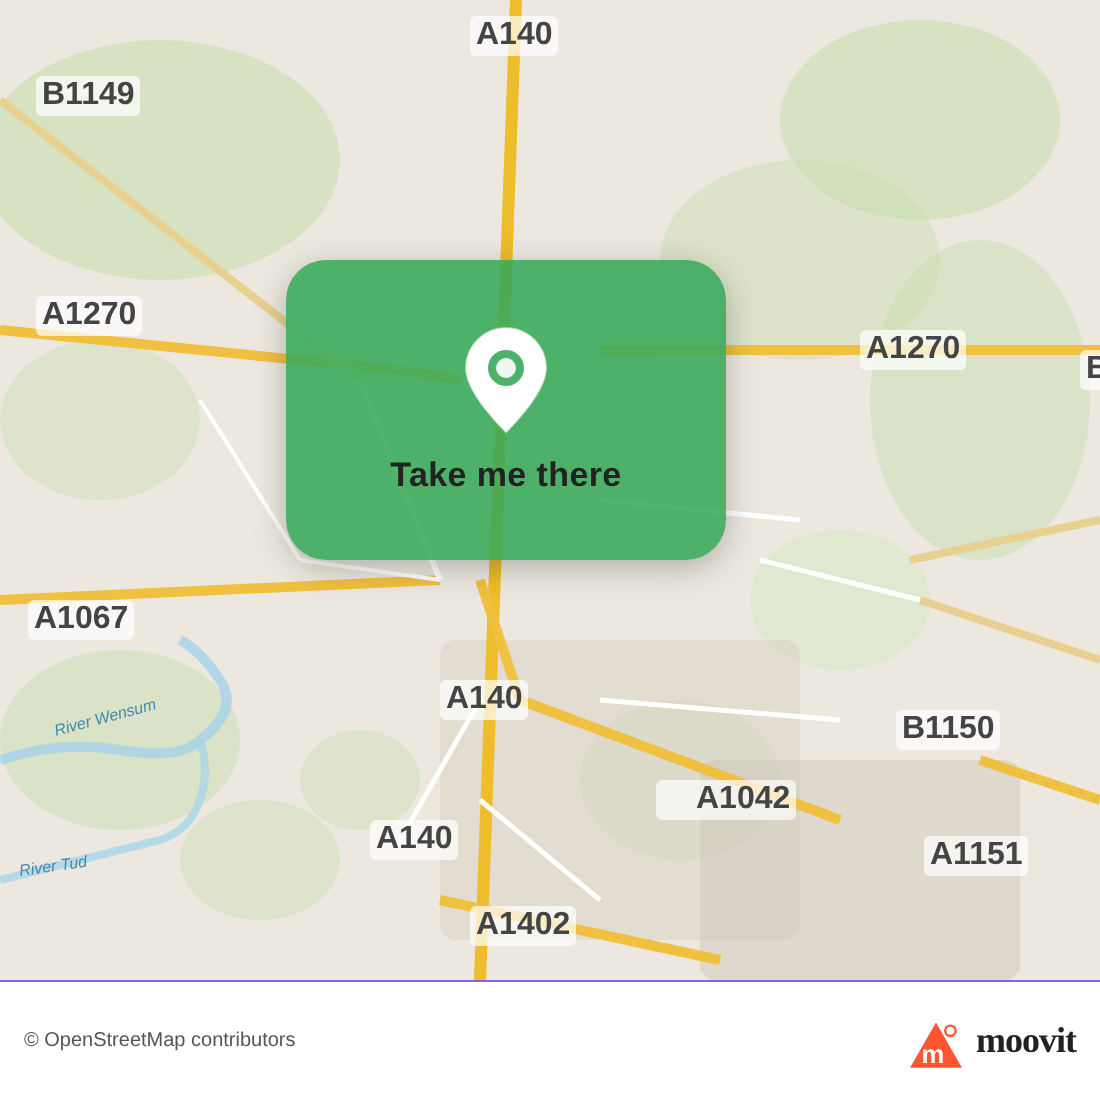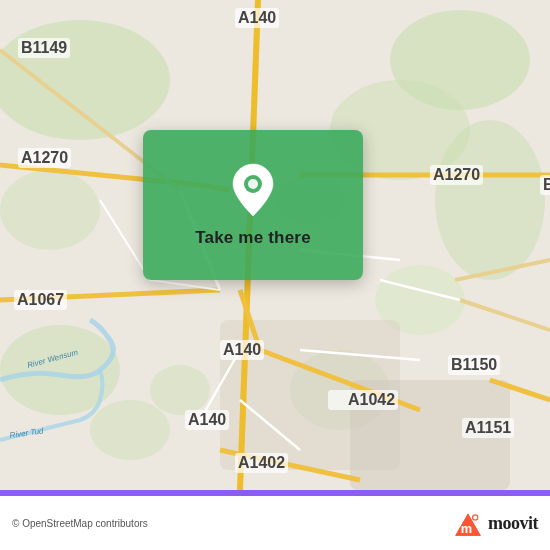--- a/index.html
+++ b/index.html
@@ -32,21 +32,21 @@
     }
 
     
     #overlay-card {
       position: absolute;
       top: 130px;
       left: 143px;
       width: 220px;
       height: 150px;
       background: rgba(56, 168, 90, 0.88);
-      border-radius: 8px;
+      border-radius: 20px;
       display: flex;
       flex-direction: column;
       align-items: center;
       justify-content: center;
       z-index: 20;
       box-shadow: 0 4px 16px rgba(0,0,0,0.25);
     }
 
     .map-pin {
       width: 44px;
@@ -73,21 +73,21 @@
 
     
     #bottom-bar {
       width: 550px;
       height: 60px;
       background: #fff;
       display: flex;
       align-items: center;
       justify-content: space-between;
       padding: 0 12px;
-      border-top: 6px solid #8b5cf6;
+      border-top: 1px solid #8b5cf6;
       position: absolute;
       bottom: 0;
       left: 0;
       z-index: 30;
       margin-top: 36px;
     }
 
     #attribution {
       font-size: 10px;
       color: #555;
@@ -178,21 +178,21 @@
     <line x1="100" y1="200" x2="150" y2="280" stroke="#fff" stroke-width="2"></line>
     <line x1="150" y1="280" x2="220" y2="290" stroke="#fff" stroke-width="2"></line>
   </svg>
 
   <div class="road-label" style="top:38px;left:18px;">B1149</div>
   <div class="road-label" style="top:148px;left:18px;">A1270</div>
   <div class="road-label" style="top:8px;left:235px;">A140</div>
   <div class="road-label" style="top:165px;left:430px;">A1270</div>
   <div class="road-label" style="top:340px;left:220px;">A140</div>
   <div class="road-label" style="top:410px;left:185px;">A140</div>
-  <div class="road-label" style="top:290px;left:14px;">A1067</div>
+  <div class="road-label" style="top:300px;left:14px;">A1067</div>
   <div class="road-label" style="top:390px;left:328px;padding-left:20px;">A1042</div>
   <div class="road-label" style="top:355px;left:448px;">B1150</div>
   <div class="road-label" style="top:418px;left:462px;">A1151</div>
   <div class="road-label" style="top:453px;left:235px;">A1402</div>
 
   <div class="road-label" style="top:175px;left:540px;">B</div>
 
   <div id="overlay-card">
 
     <div class="map-pin">

